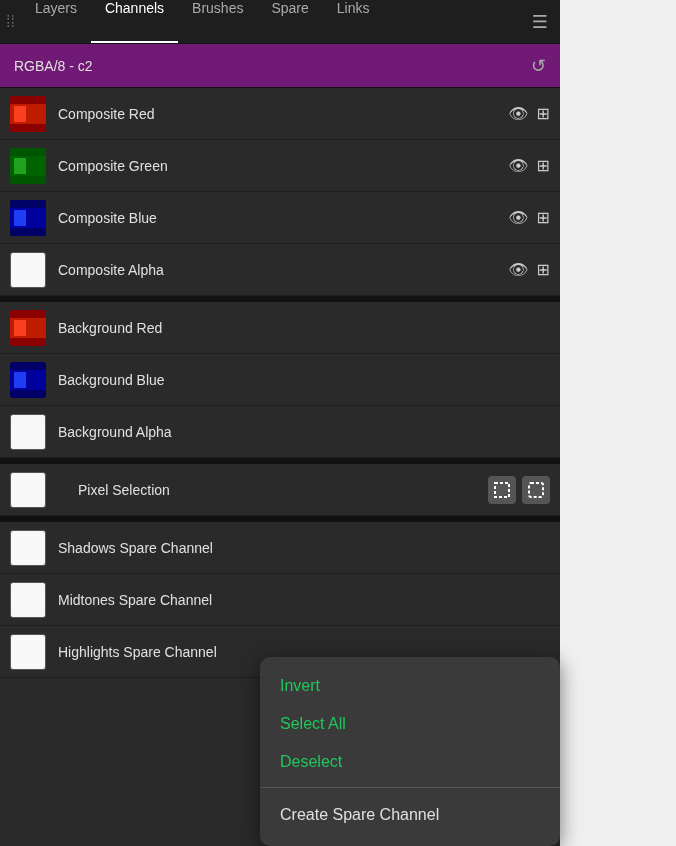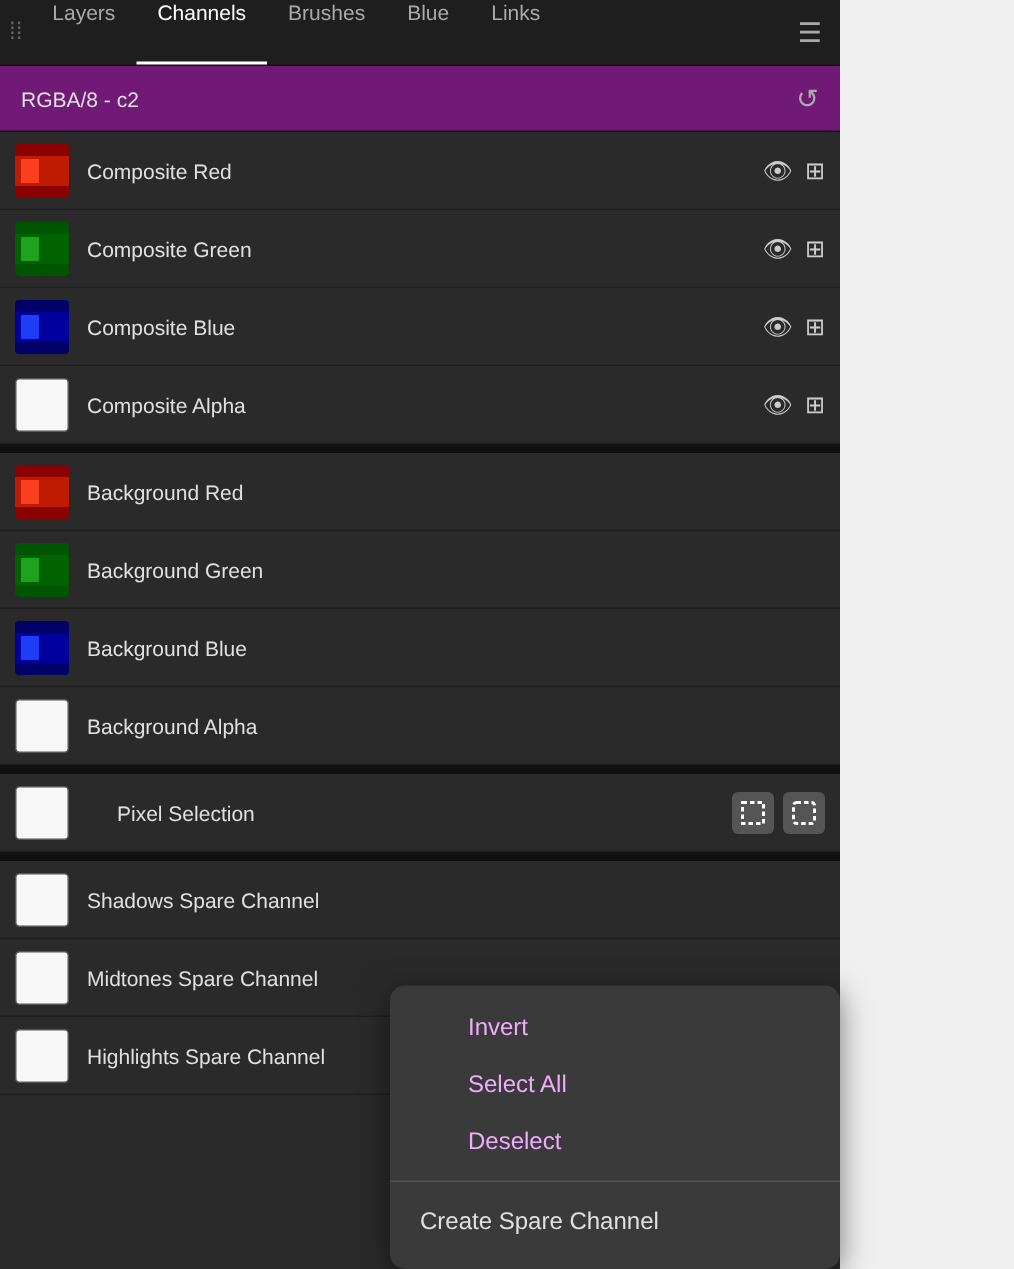--- a/index.html
+++ b/index.html
@@ -191,23 +191,22 @@
       background: #3a3a3a;
       border-radius: 10px;
       padding: 10px 0;
       z-index: 100;
       box-shadow: 0 4px 20px rgba(0,0,0,0.5);
     }
 
     .menu-item {
       padding: 10px 20px;
       font-size: 16px;
-      color: #f0abfc;
-      cursor: pointer;
-      margin-left: 32px;
+      color: #22c55e;
+      cursor: pointer;
     }
 
     .menu-divider {
       height: 1px;
       background: #555;
       margin: 6px 0;
     }
 
     .menu-item-create {
       padding: 12px 20px;
@@ -253,21 +252,21 @@
     <div class="tab">
       <span>Layers</span>
     </div>
     <div class="tab active">
       <span>Channels</span>
     </div>
     <div class="tab">
       <span>Brushes</span>
     </div>
     <div class="tab">
-      <span>Blue</span>
+      <span>Spare</span>
     </div>
     <div class="tab">
       <span>Links</span>
     </div>
     <div class="tab-menu">
       <span>☰</span>
     </div>
   </div>
 
   <div class="rgba-header">
@@ -341,30 +340,20 @@
         <div class="thumb-inner thumb-bg-red">
           <svg width="36" height="36" xmlns="http://www.w3.org/2000/svg">
             <rect width="36" height="36" fill="#8B0000"></rect>
             <rect x="0" y="8" width="36" height="20" fill="#cc2200" opacity="0.8"></rect>
             <rect x="4" y="10" width="12" height="16" fill="#ff4422" opacity="0.9"></rect>
           </svg>
         </div>
         <span class="channel-name">Background Red</span>
       </div>
 
-      <div class="channel-item">
-        <div class="thumb-inner thumb-bg-green">
-          <svg width="36" height="36" xmlns="http://www.w3.org/2000/svg">
-            <rect width="36" height="36" fill="#005500"></rect>
-            <rect x="0" y="8" width="36" height="20" fill="#006600" opacity="0.8"></rect>
-            <rect x="4" y="10" width="12" height="16" fill="#22aa22" opacity="0.9"></rect>
-          </svg>
-        </div>
-        <span class="channel-name">Background Green</span>
-      </div>
 
       <div class="channel-item">
         <div class="thumb-inner thumb-bg-blue">
           <svg width="36" height="36" xmlns="http://www.w3.org/2000/svg">
             <rect width="36" height="36" fill="#000066"></rect>
             <rect x="0" y="8" width="36" height="20" fill="#0000aa" opacity="0.8"></rect>
             <rect x="4" y="10" width="12" height="16" fill="#2244ff" opacity="0.9"></rect>
           </svg>
         </div>
         <span class="channel-name">Background Blue</span>

